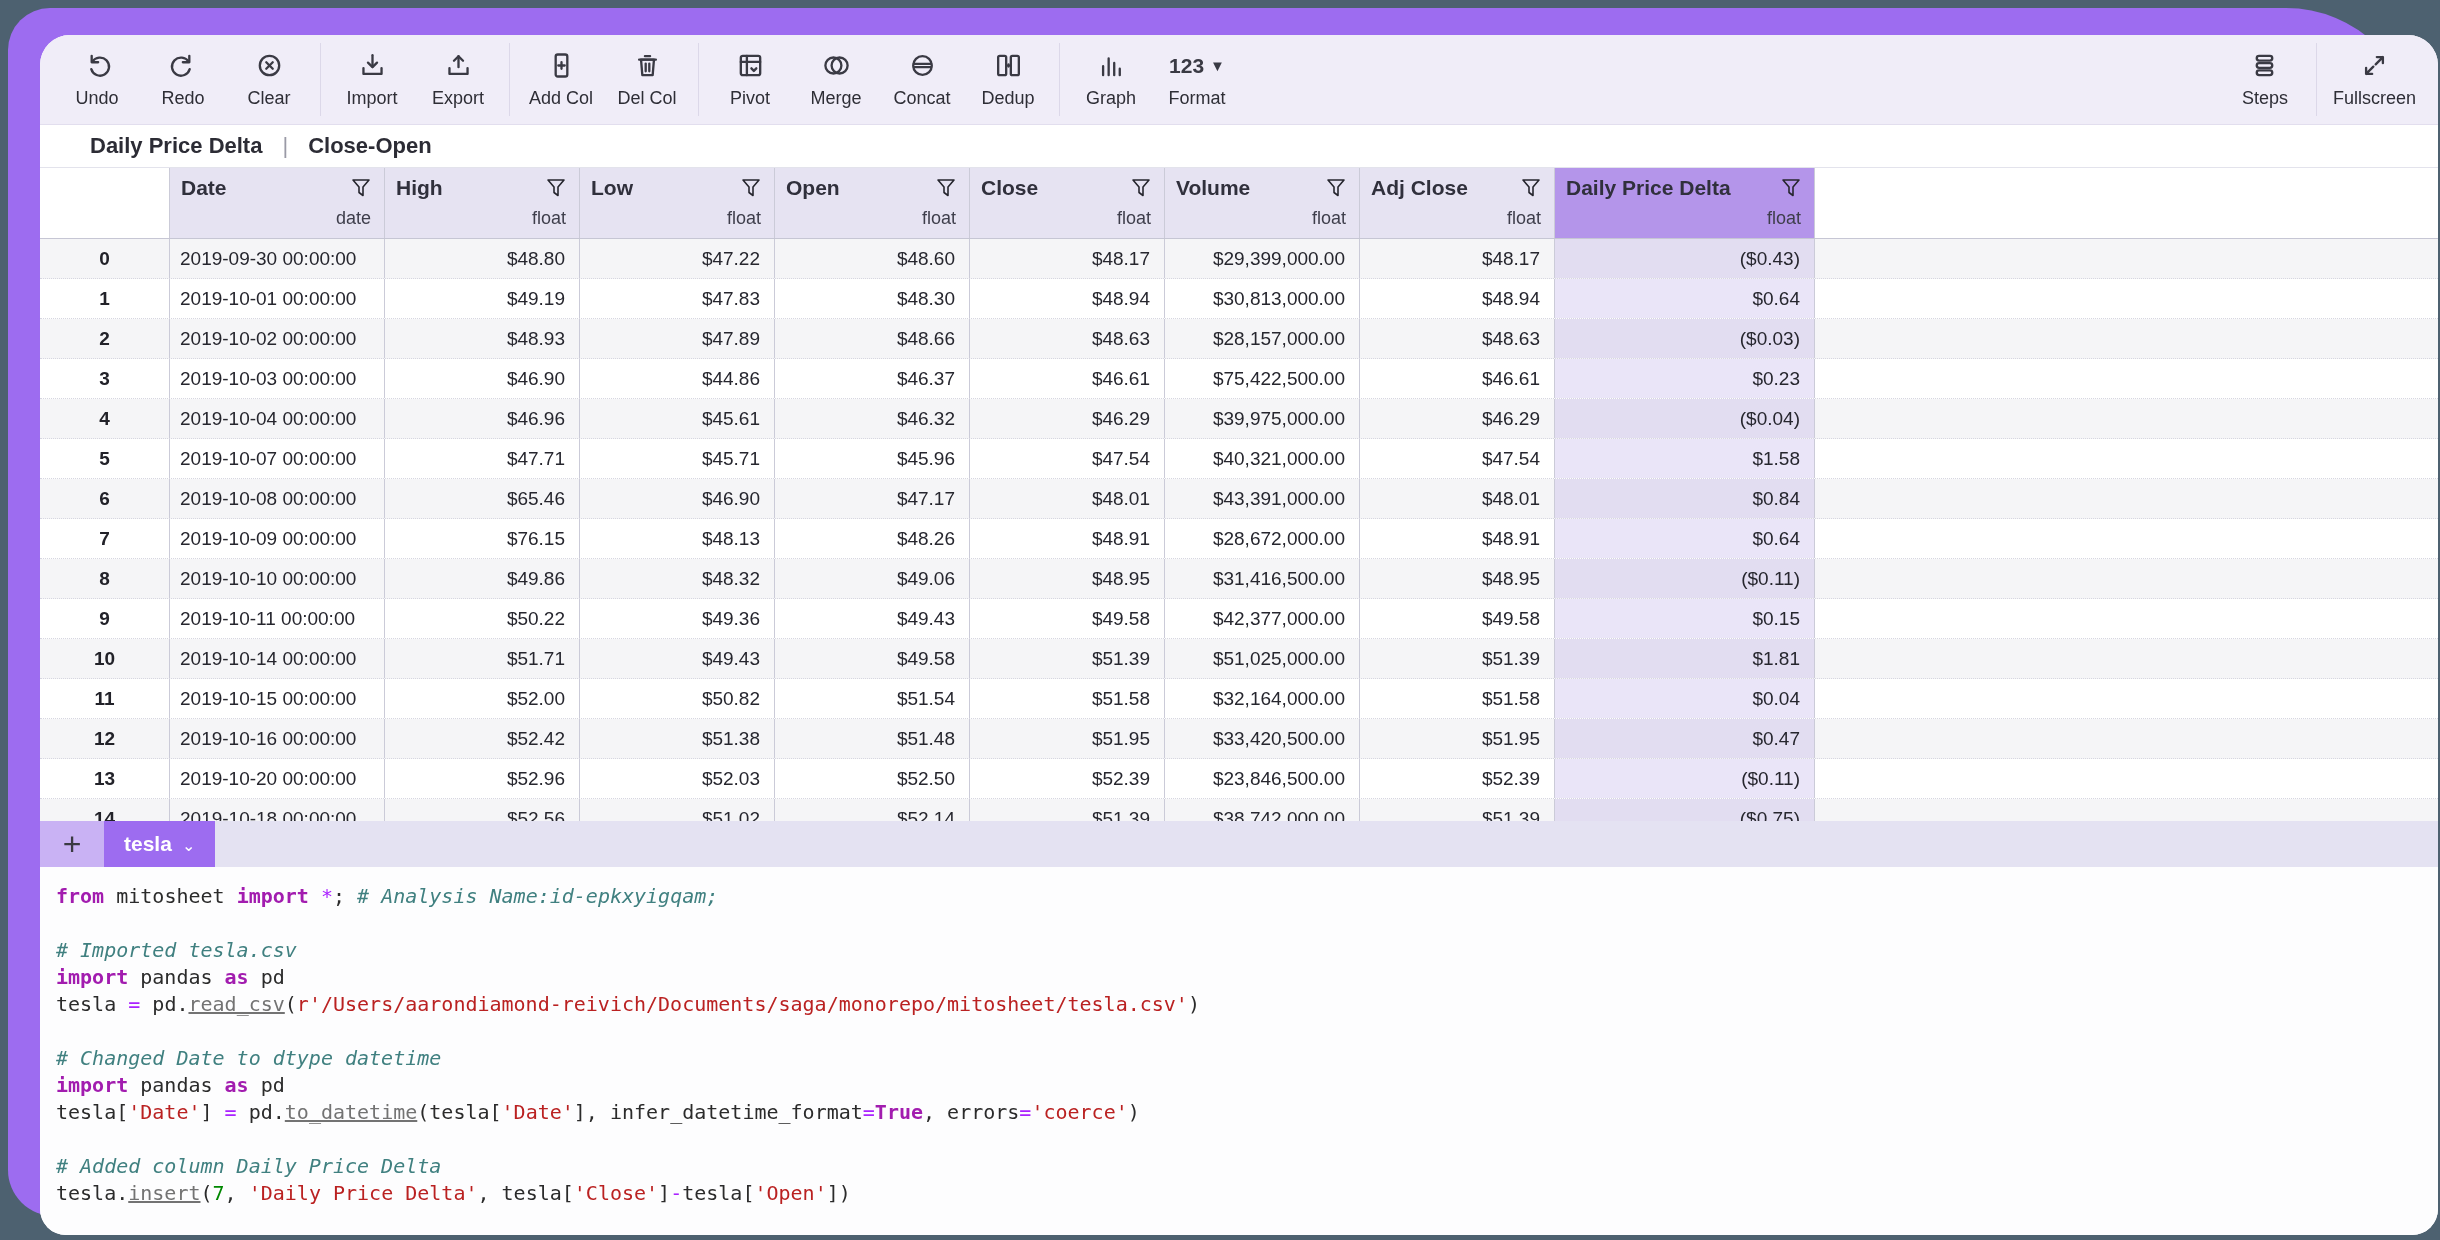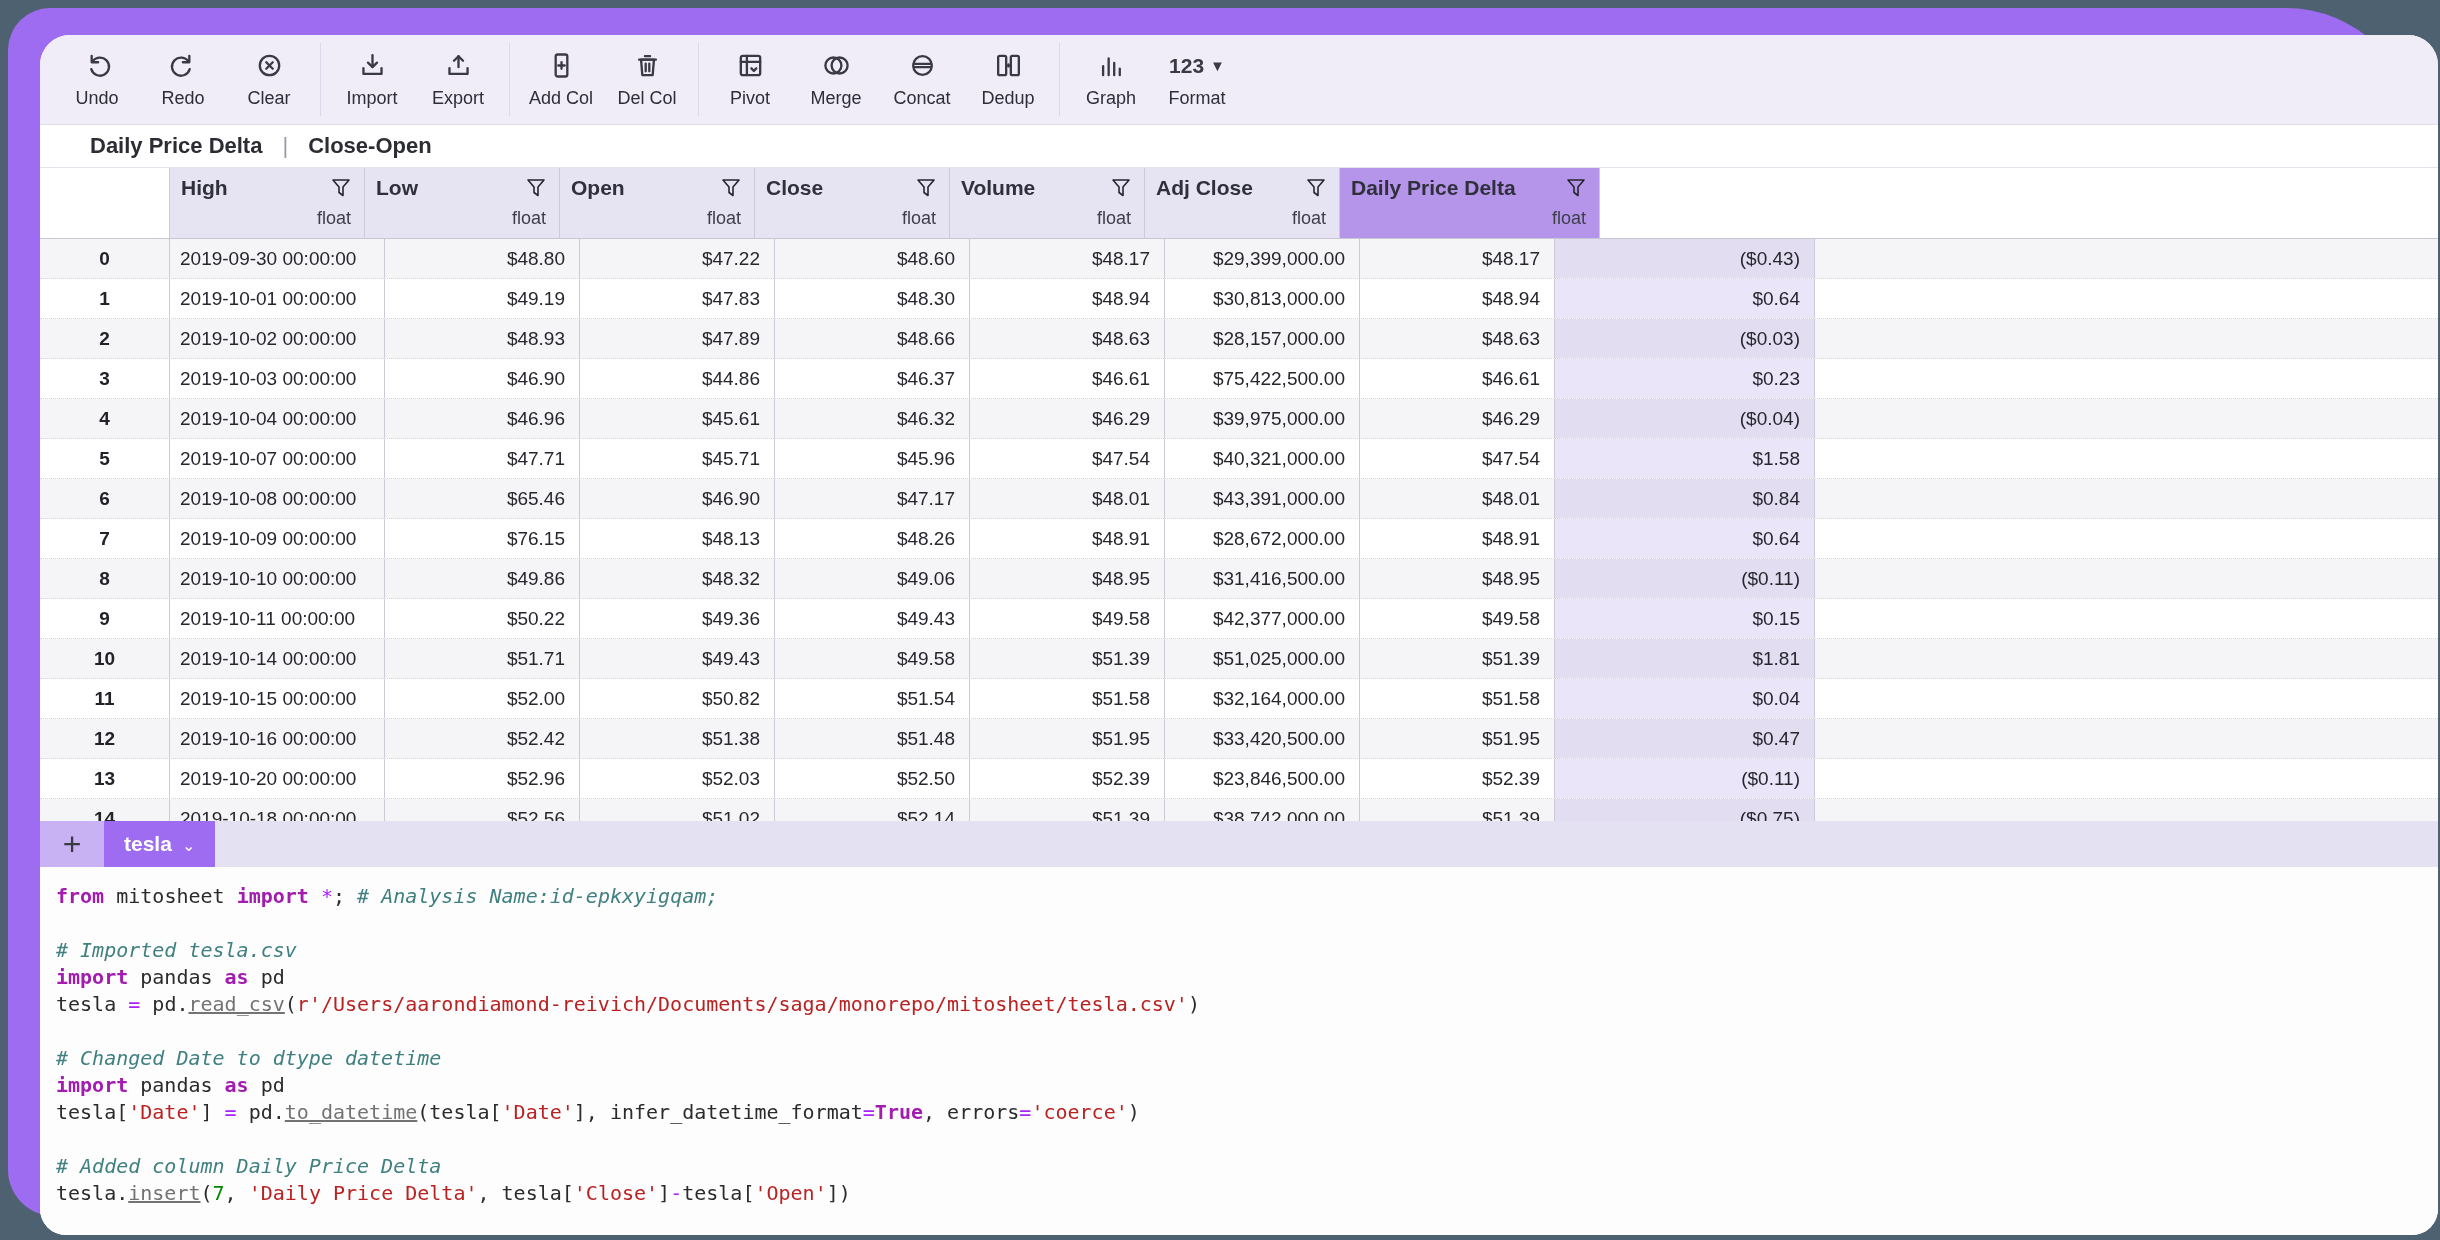--- a/index.html
+++ b/index.html
@@ -218,31 +218,61 @@
             </svg>
           </span>
           <span class="tb-label">Graph</span>
         </div>
         <div class="tb-btn">
           <span class="tb-ico-text">123<span class="caret">▼</span></span>
           <span class="tb-label">Format</span>
         </div>
       </div>
     <div class="tb-spacer"></div>
+    <div id="toolbar-right" class="tb-group" style="display:flex;">
+        <div class="tb-btn">
+          <span style="height:31px;display:block;">
+            <svg viewBox="0 0 24 24" fill="none" stroke="currentColor" stroke-width="1.8" stroke-linecap="round" stroke-linejoin="round">
+              <rect x="6" y="4.6" width="12" height="3.6" rx="1.8"></rect>
+              <rect x="6" y="10.2" width="12" height="3.6" rx="1.8"></rect>
+              <rect x="6" y="15.8" width="12" height="3.6" rx="1.8"></rect>
+            </svg>
+          </span>
+          <span class="tb-label">Steps</span>
+        </div>
+        <div class="tb-sep"></div>
+        <div class="tb-btn">
+          <span style="height:31px;display:block;">
+            <svg viewBox="0 0 24 24" fill="none" stroke="currentColor" stroke-width="1.8" stroke-linecap="round" stroke-linejoin="round">
+              <path d="M13.8 5.5H18.5v4.7M18.5 5.5l-5.6 5.6M10.2 18.5H5.5v-4.7M5.5 18.5l5.6-5.6"></path>
+            </svg>
+          </span>
+          <span class="tb-label">Fullscreen</span>
+        </div>
+      </div>
   </div>
 
   <div class="formula-bar">
     <span class="fb-col">Daily Price Delta</span>
     <span class="fb-div">|</span>
     <span class="fb-formula">Close-Open</span>
   </div>
 
   <div class="grid" id="grid">
       <div class="g-row hdr">
         <div class="g-cell idx-cell" style="width: 130px; height: 70px;"></div>
+        <div class="g-cell" style="width: 215px; height: 70px;">
+          <div class="hdr-name-row">
+       <span class="hdr-name">Date</span>
+       <span class="funnel"><svg viewBox="0 0 22 24" fill="none" stroke="currentColor" stroke-width="1.6" stroke-linecap="round" stroke-linejoin="round">
+                <path d="M3 4h16l-6 7v8.5l-4-3V11z"></path>
+              </svg></span>
+     </div>
+     <div class="hdr-dtype">date</div>
+        </div>
         <div class="g-cell" style="width: 195px; height: 70px;">
           <div class="hdr-name-row">
        <span class="hdr-name">High</span>
        <span class="funnel"><svg viewBox="0 0 22 24" fill="none" stroke="currentColor" stroke-width="1.6" stroke-linecap="round" stroke-linejoin="round">
                 <path d="M3 4h16l-6 7v8.5l-4-3V11z"></path>
               </svg></span>
      </div>
      <div class="hdr-dtype">float</div>
         </div>
         <div class="g-cell" style="width: 195px; height: 70px;">

